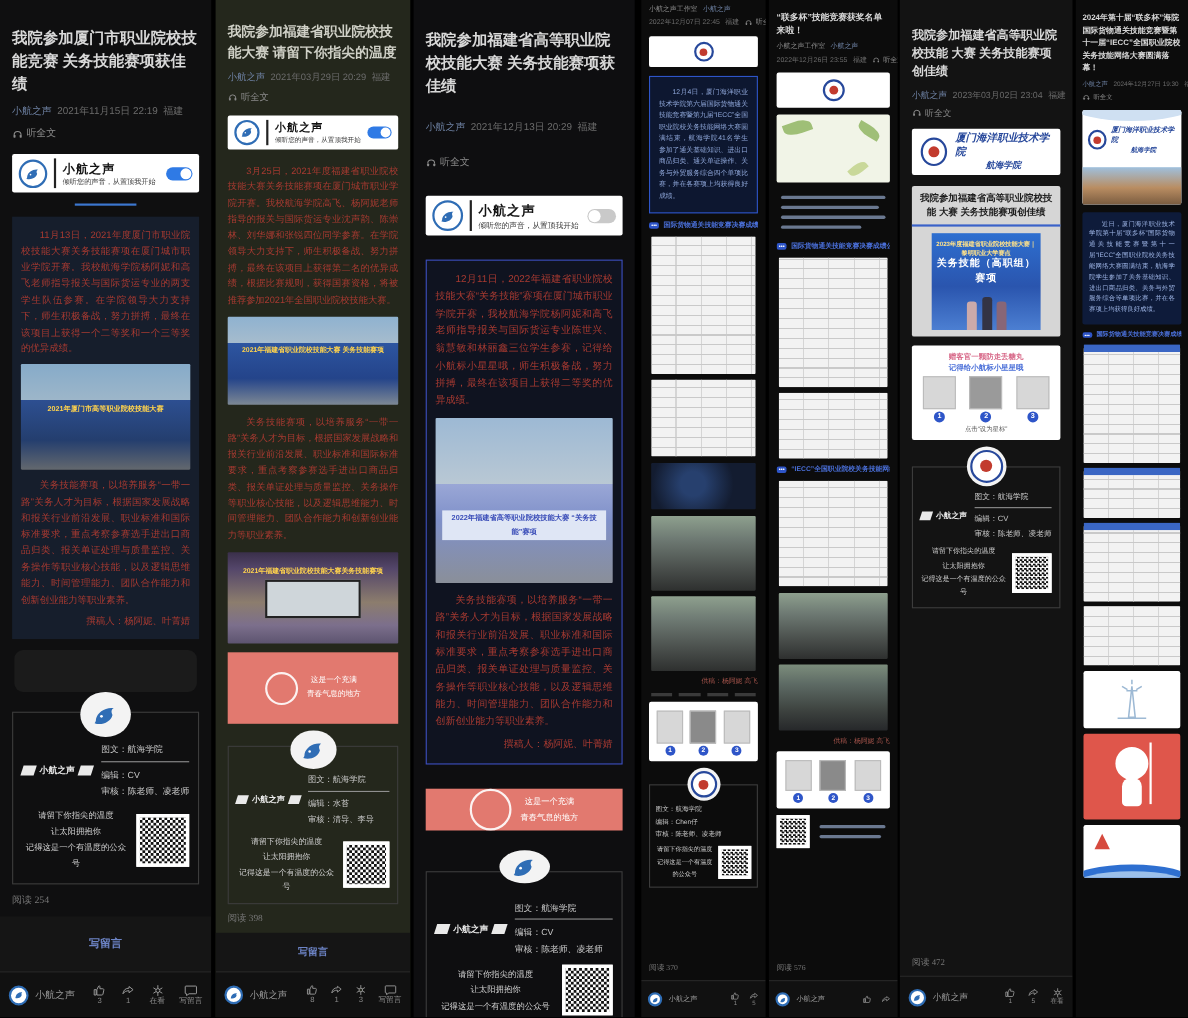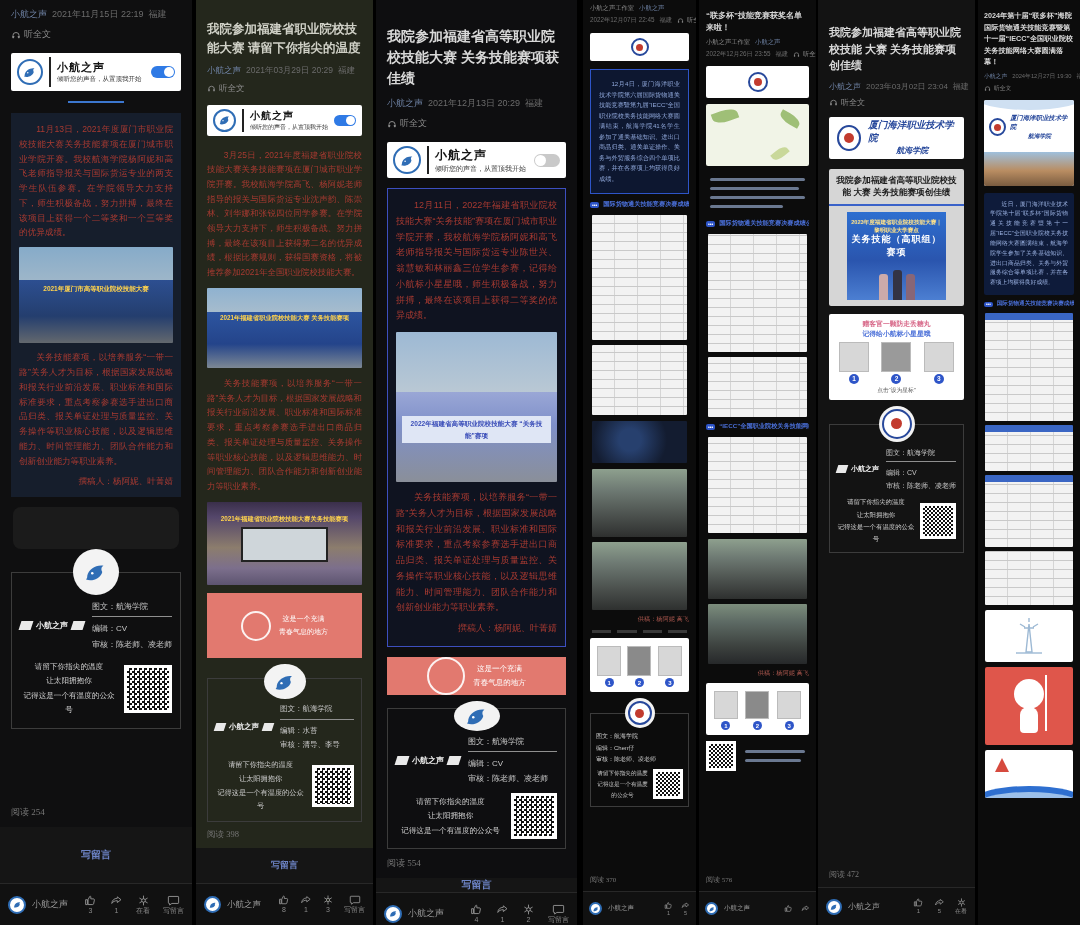--- a/index.html
+++ b/index.html
@@ -82,20 +82,21 @@
   .wavecard{background:#fff;position:relative;overflow:hidden;}
   .wave{position:absolute;left:-10%;right:-10%;height:26px;border-radius:50%;background:#cfe0f2;}
   .lh-card{background:#fff;display:flex;align-items:center;justify-content:center;}
 </style>
 </head>
 <body>
 
 <div class="canvas">
 
   <div class="col pad" style="left:0;width:192px;background:#0f0f10;">
+    <div class="t" style="font-size:14px;margin-top:24px;">我院参加厦门市职业院校技能竞赛 关务技能赛项获佳绩</div>
     <div class="by" style="font-size:9px;margin-top:8px;">
       <span class="acct">小航之声</span>
       <span class="dt">2021年11月15日 22:19</span>
       <span class="dt">福建</span>
     </div>
     <div class="lst" style="font-size:9px;margin-top:7px;">
       <svg width="10" height="10" viewBox="0 0 16 16">
           <path d="M3 9a5 5 0 0 1 10 0" fill="none" stroke="#8a8a8a" stroke-width="1.6"></path>
           <rect x="2" y="9" width="3" height="4" rx="1" fill="#8a8a8a"></rect>
           <rect x="11" y="9" width="3" height="4" rx="1" fill="#8a8a8a"></rect>
@@ -312,21 +313,21 @@
         <span class="ti">
             <svg width="12" height="12" viewBox="0 0 16 16">
               <path d="M2.5 3h11a.8.8 0 0 1 .8.8v7a.8.8 0 0 1-.8.8H6l-2.8 2v-2H2.5a.8.8 0 0 1-.8-.8v-7a.8.8 0 0 1 .8-.8z" fill="none" stroke="#999" stroke-width="1.1"></path>
             </svg>
             <span style="font-size:7px;">写留言</span>
           </span>
       </span>
     </div>
   </div>
 
-  <div class="col pad" style="left:376px;width:201px;background:#0e0e10;">
+  <div class="col pad" style="left:376px;width:201px;background:#0e0e10;gap:12px;">
     <div class="t" style="font-size:14px;margin-top:26px;">我院参加福建省高等职业院校技能大赛 关务技能赛项获佳绩</div>
     <div class="by" style="font-size:9px;margin-top:8px;">
       <span class="acct">小航之声</span>
       <span class="dt">2021年12月13日 20:29</span>
       <span class="dt">福建</span>
     </div>
     <div class="lst" style="font-size:9px;margin-top:7px;">
       <svg width="10" height="10" viewBox="0 0 16 16">
           <path d="M3 9a5 5 0 0 1 10 0" fill="none" stroke="#8a8a8a" stroke-width="1.6"></path>
           <rect x="2" y="9" width="3" height="4" rx="1" fill="#8a8a8a"></rect>

